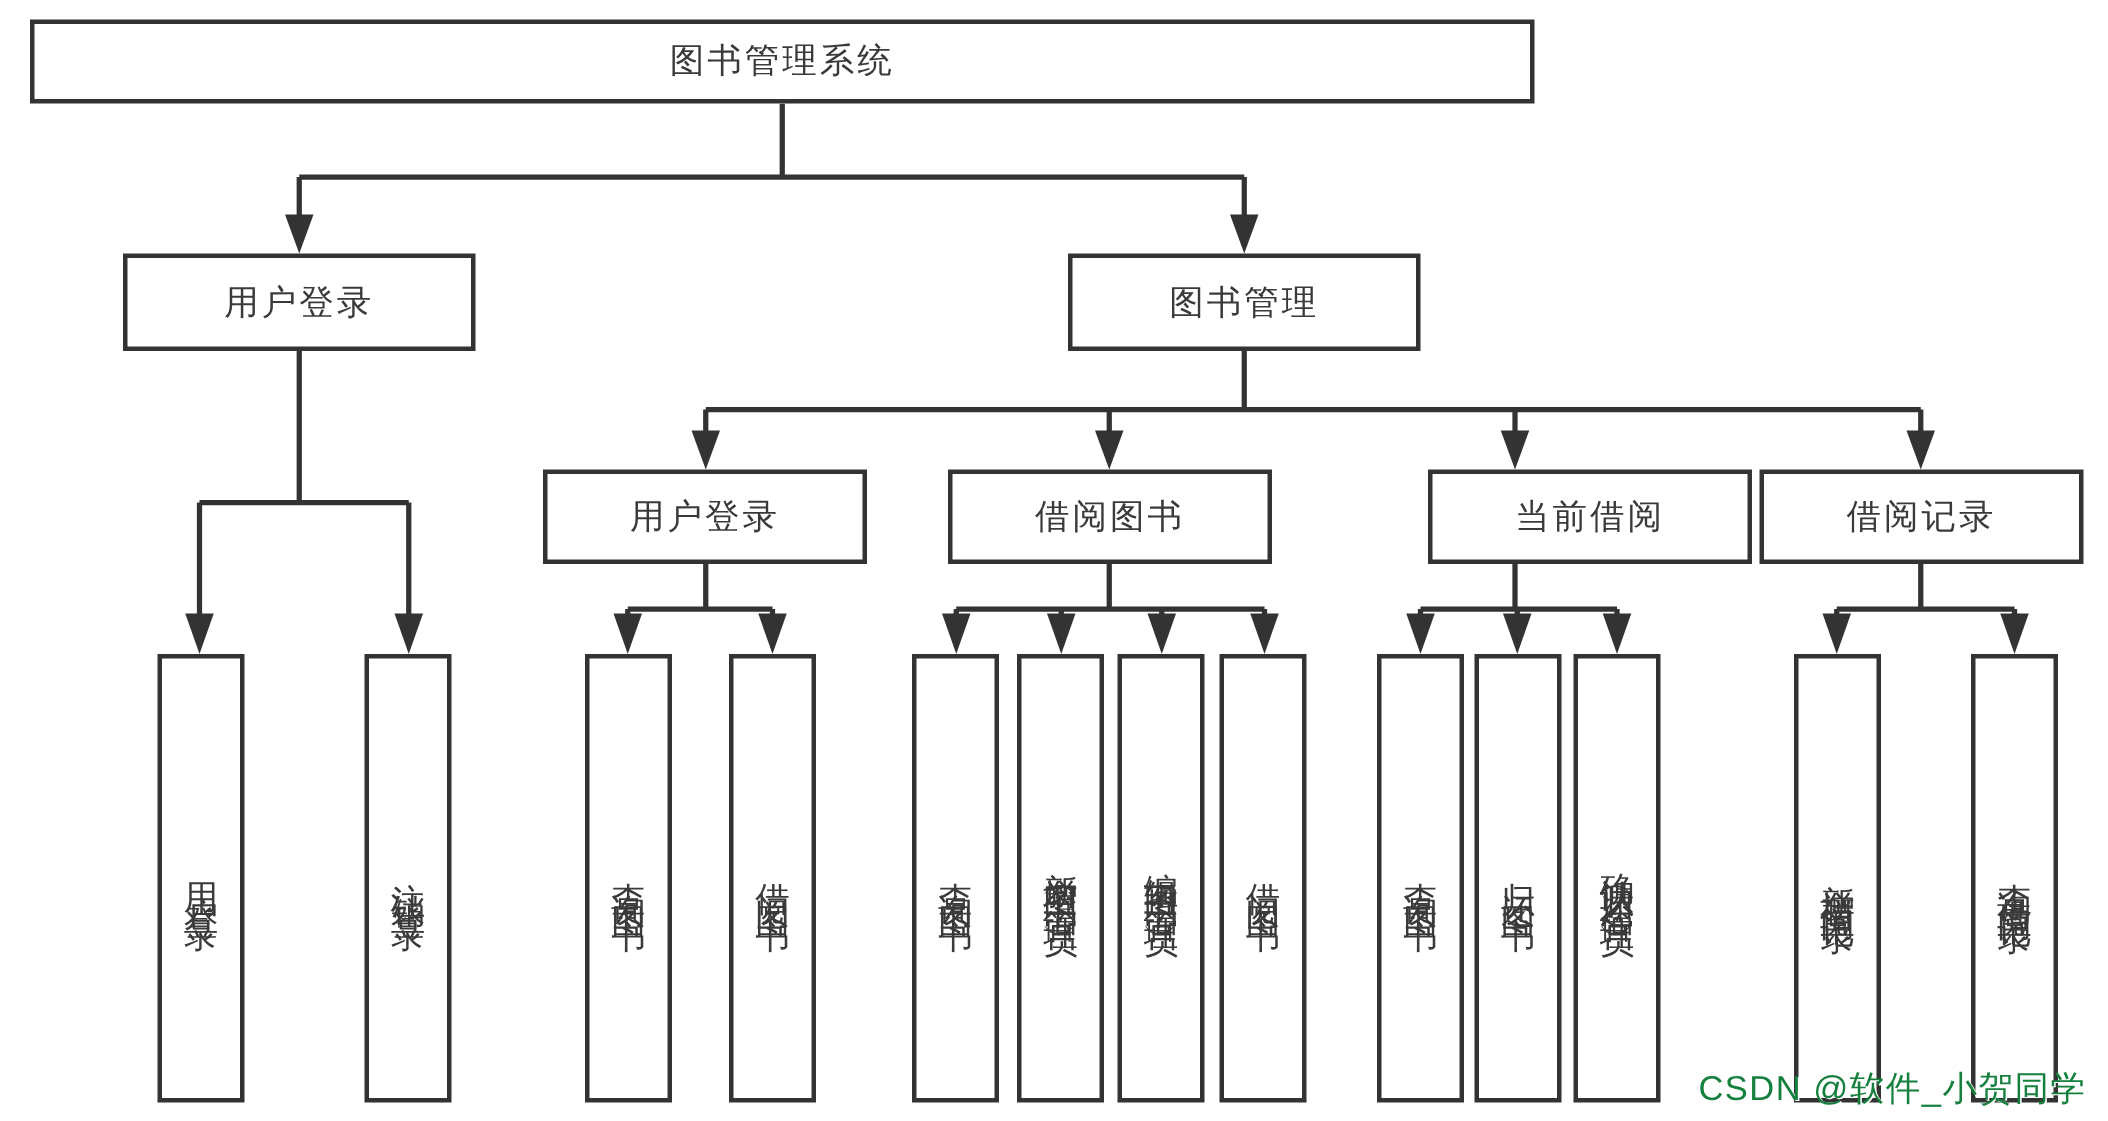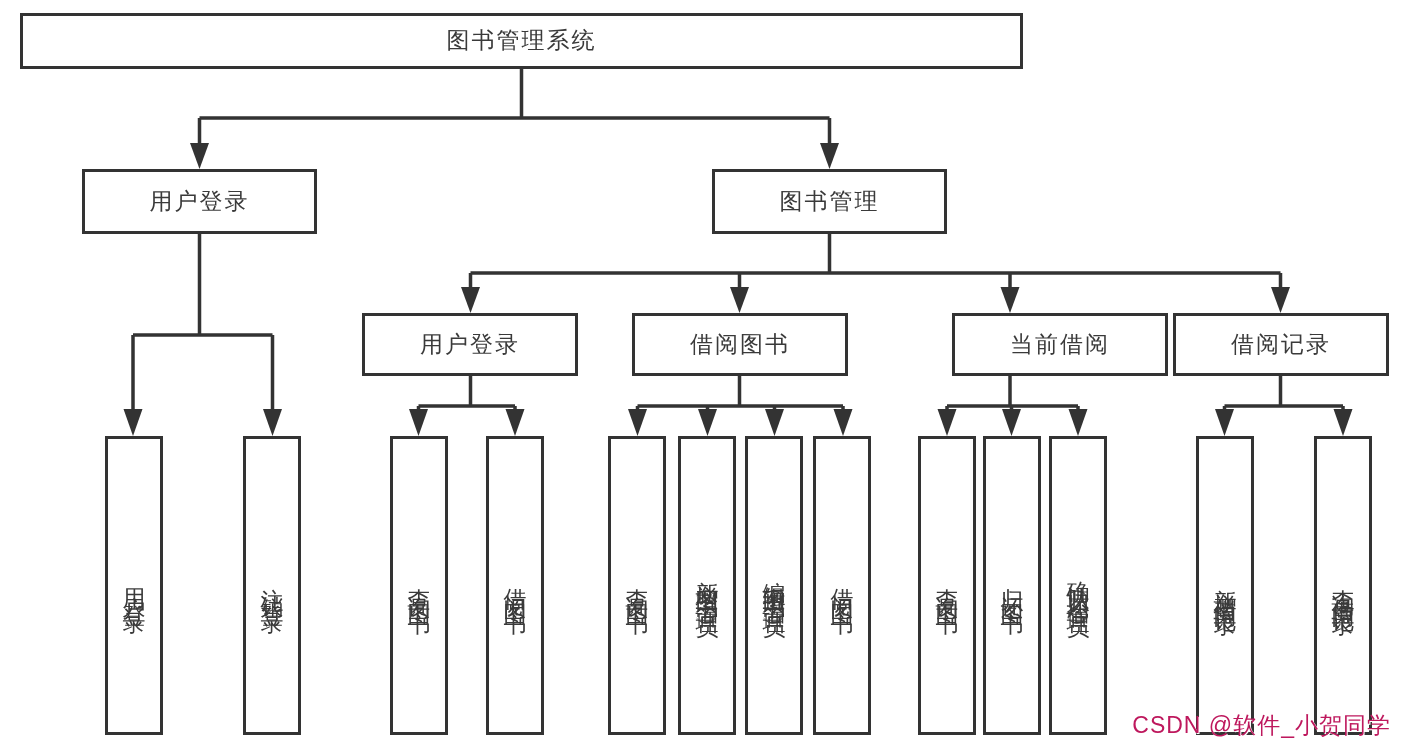--- a/index.html
+++ b/index.html
@@ -72,21 +72,21 @@
   .lf8  { left: 813px; }
   .lf9  { left: 918px; }
   .lf10 { left: 983px; }
   .lf11 { left: 1049px; letter-spacing: 5px; }
   .lf12 { left: 1196px; letter-spacing: 5px; }
   .lf13 { left: 1314px; letter-spacing: 5px; }
   .watermark {
     position: absolute;
     right: 14px;
     bottom: 6px;
-    color: #be185d;
+    color: #15803d;
     font-size: 23px;
     letter-spacing: 1px;
     white-space: nowrap;
     text-shadow: 1px 1px 0 #ffffff;
   }
 </style>
 </head>
 <body>
 
 <div id="stage">

